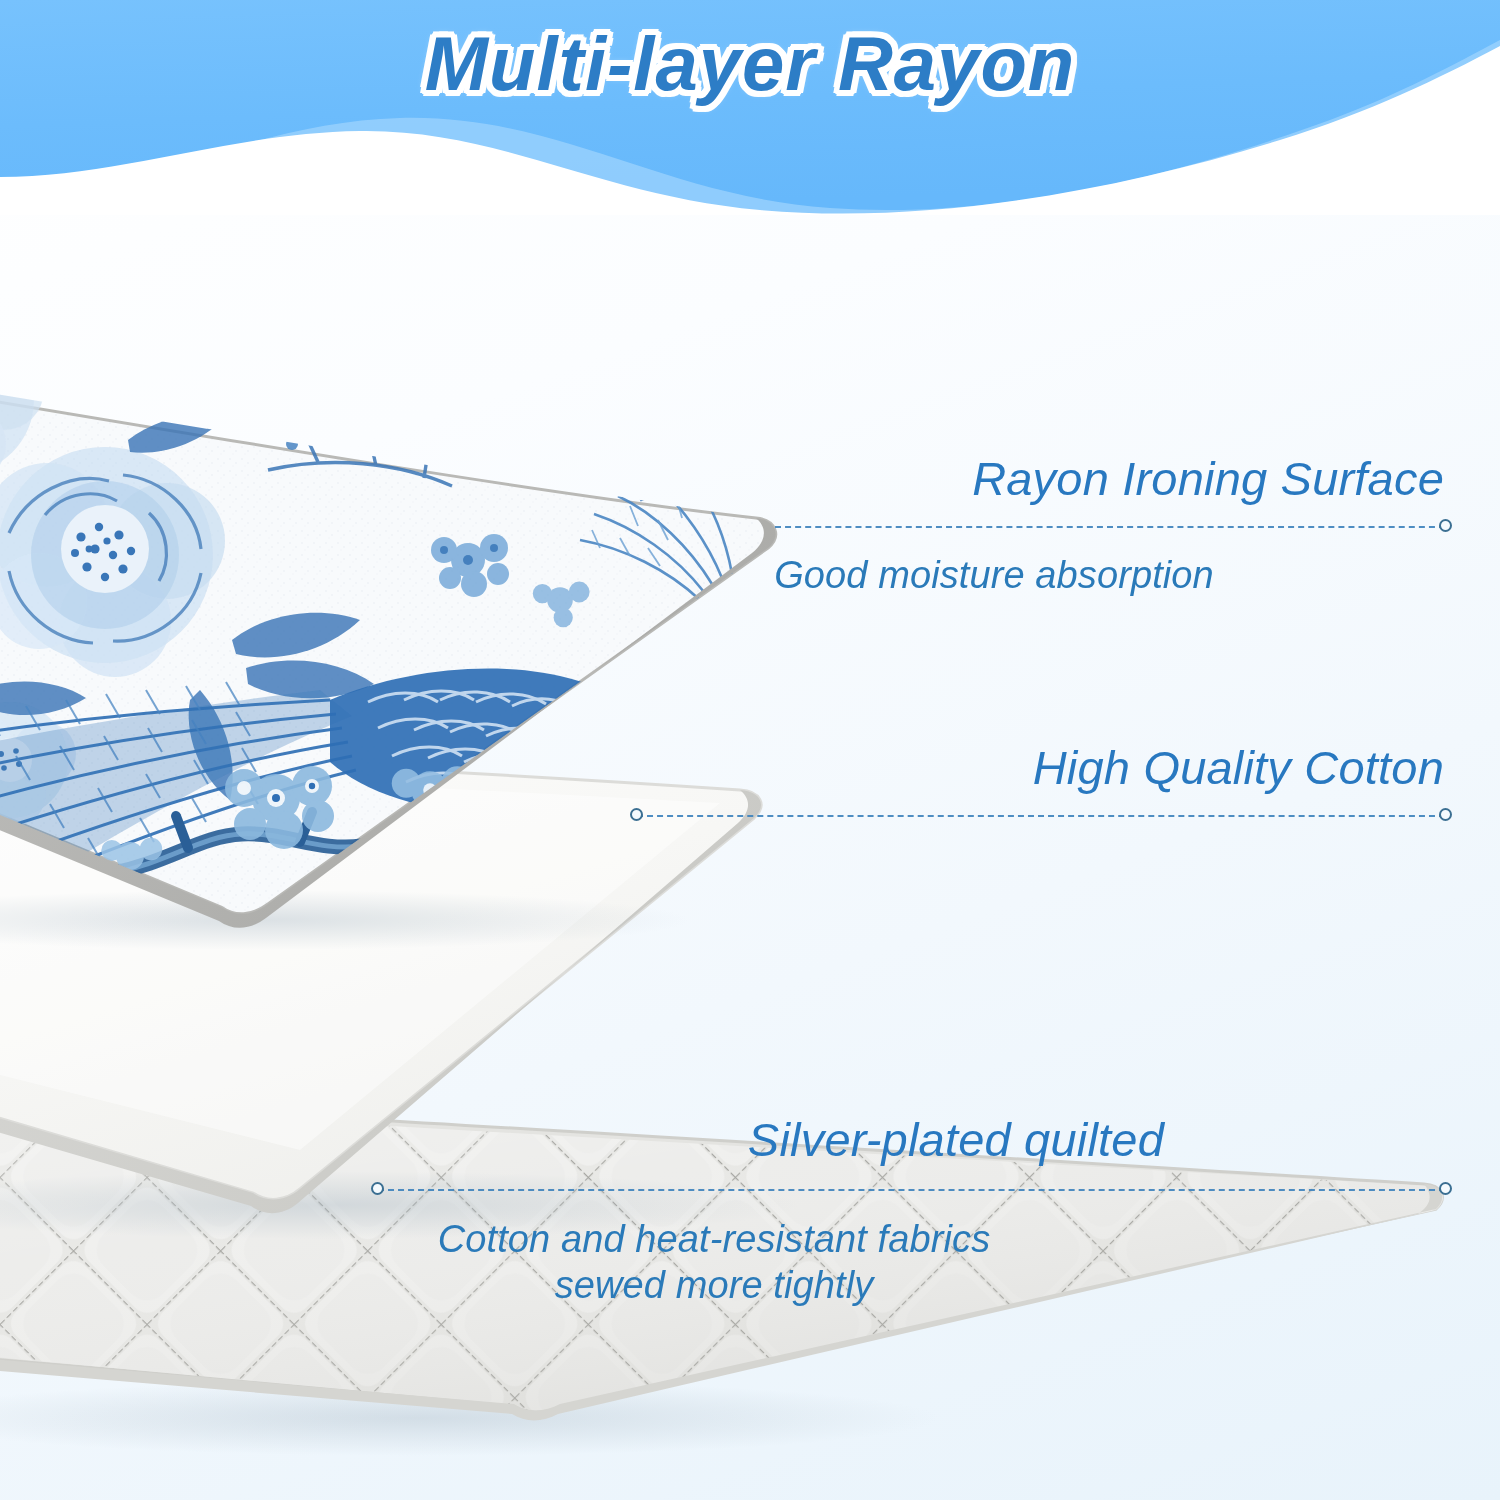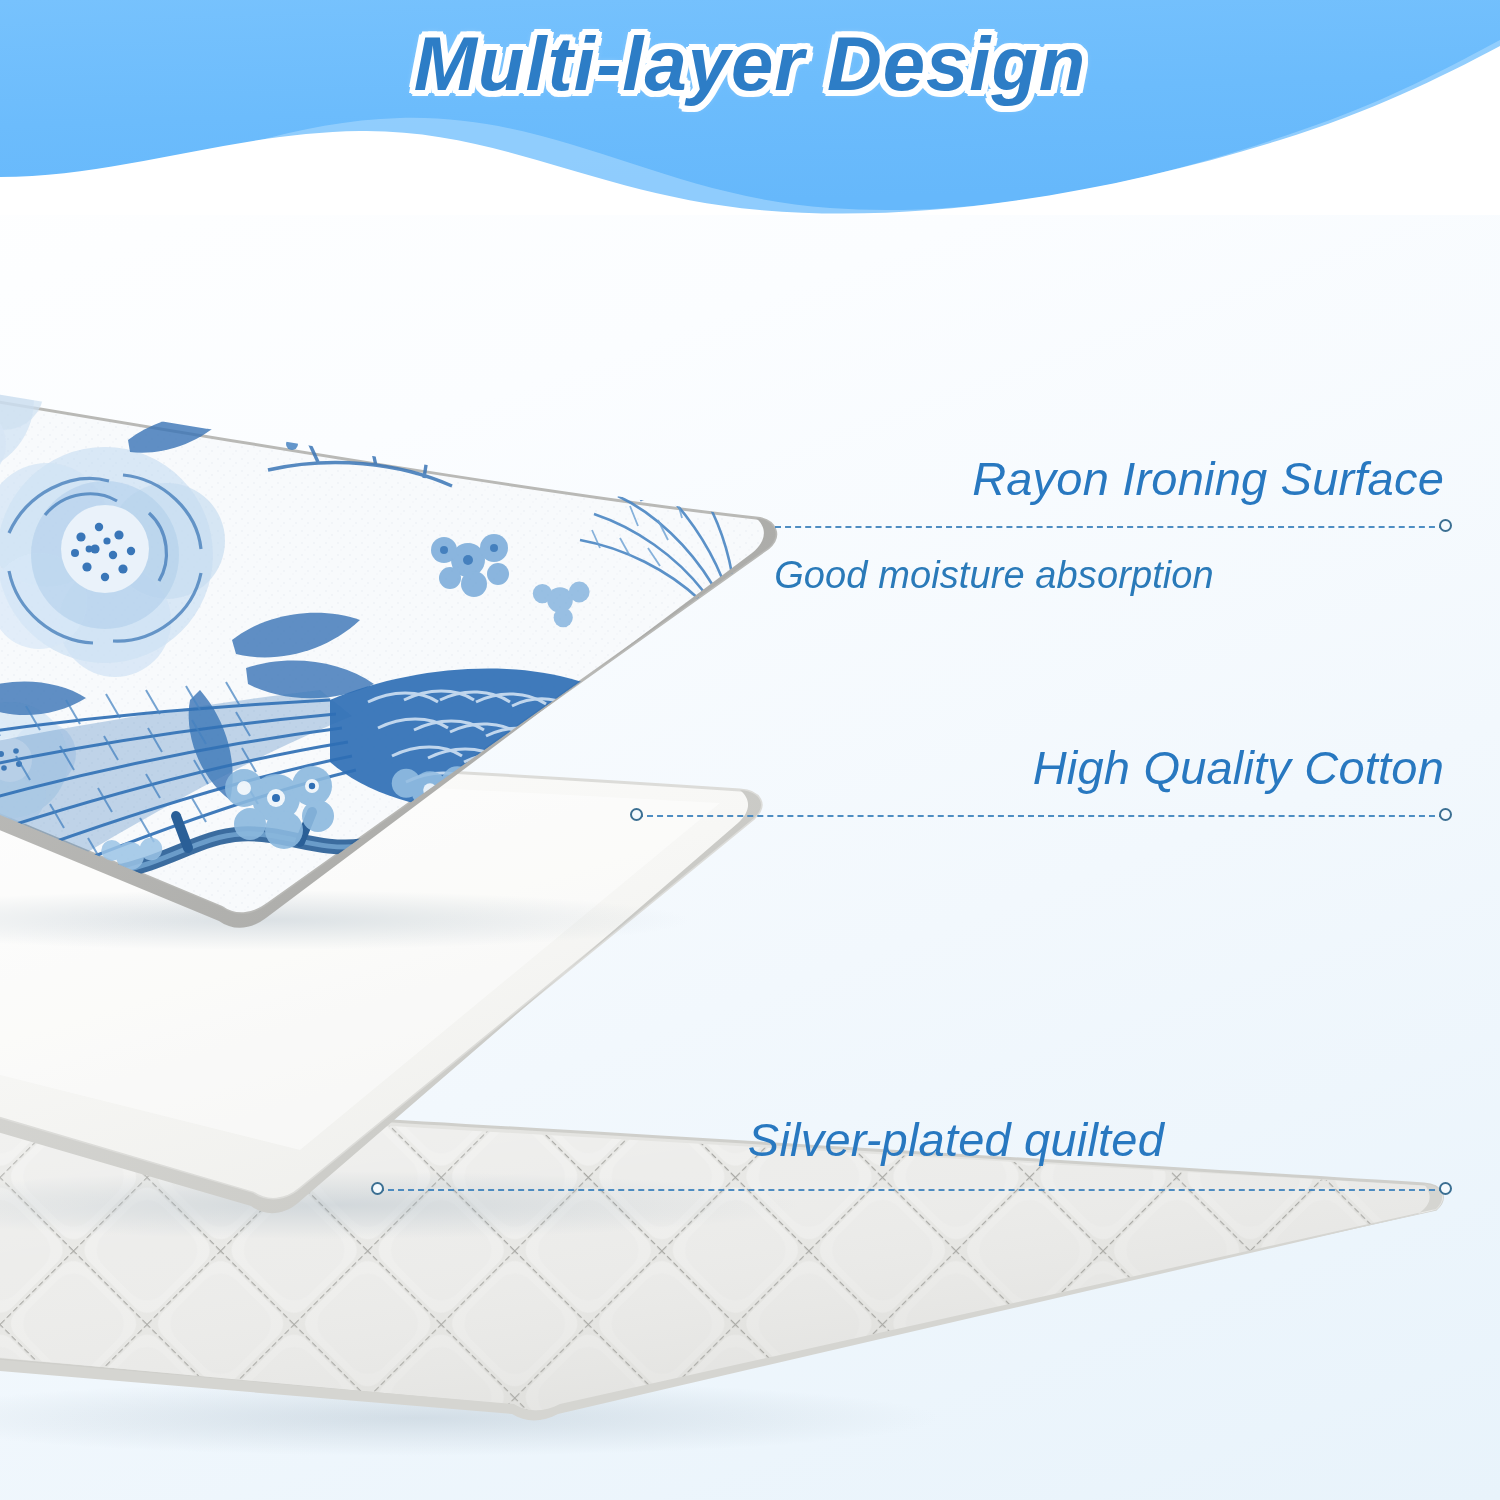--- a/index.html
+++ b/index.html
@@ -109,21 +109,21 @@
 
       <path d="M0,215 L0,196 C140,196 250,122 400,118 C560,114 660,196 830,208
                C1000,220 1180,175 1330,120 C1400,94 1455,64 1500,40
                L1500,215 Z" fill="#a8d8fd" opacity="0.62"></path>
 
       <path d="M0,215 L0,177 C120,177 230,133 360,131 C500,129 600,196 760,210
                C930,225 1120,190 1280,140 C1370,112 1440,78 1500,46
                L1500,215 Z" fill="#ffffff"></path>
     </svg>
 
-    <div id="header-title">Multi-layer Design</div>
+    <div id="header-title">Multi-layer Rayon</div>
   </div>
 
   <div id="stack">
     <svg width="1500" height="1500" viewBox="0 0 1500 1500">
       <defs>
 
         <pattern id="paperTex" width="12" height="12" patternUnits="userSpaceOnUse">
           <rect width="12" height="12" fill="#f8fafc"></rect>
           <circle cx="2" cy="3" r="0.9" fill="#eef2f6"></circle>
           <circle cx="8" cy="7" r="0.9" fill="#eef2f6"></circle>
@@ -560,15 +560,17 @@
   <div class="callout" style="left:0; top:0; width:1220px; height:1500px;">
 
     <div class="head" style="right:56px; top:1112px; width:900px;">Silver-plated quilted</div>
 
     <div class="line-wrap" style="left:378px; top:1189px; width:1067px;">
       <div class="dash" style="left:0; top:0; width:1067px;"></div>
       <div class="dot" style="left:-7px;"></div>
       <div class="dot" style="right:-7px;"></div>
     </div>
 
+    <div class="sub" style="right:56px; top:1216px; width:900px;">Cotton and heat-resistant fabrics
+sewed more tightly</div>
   </div>
 
 </div>
 
 </body></html>

